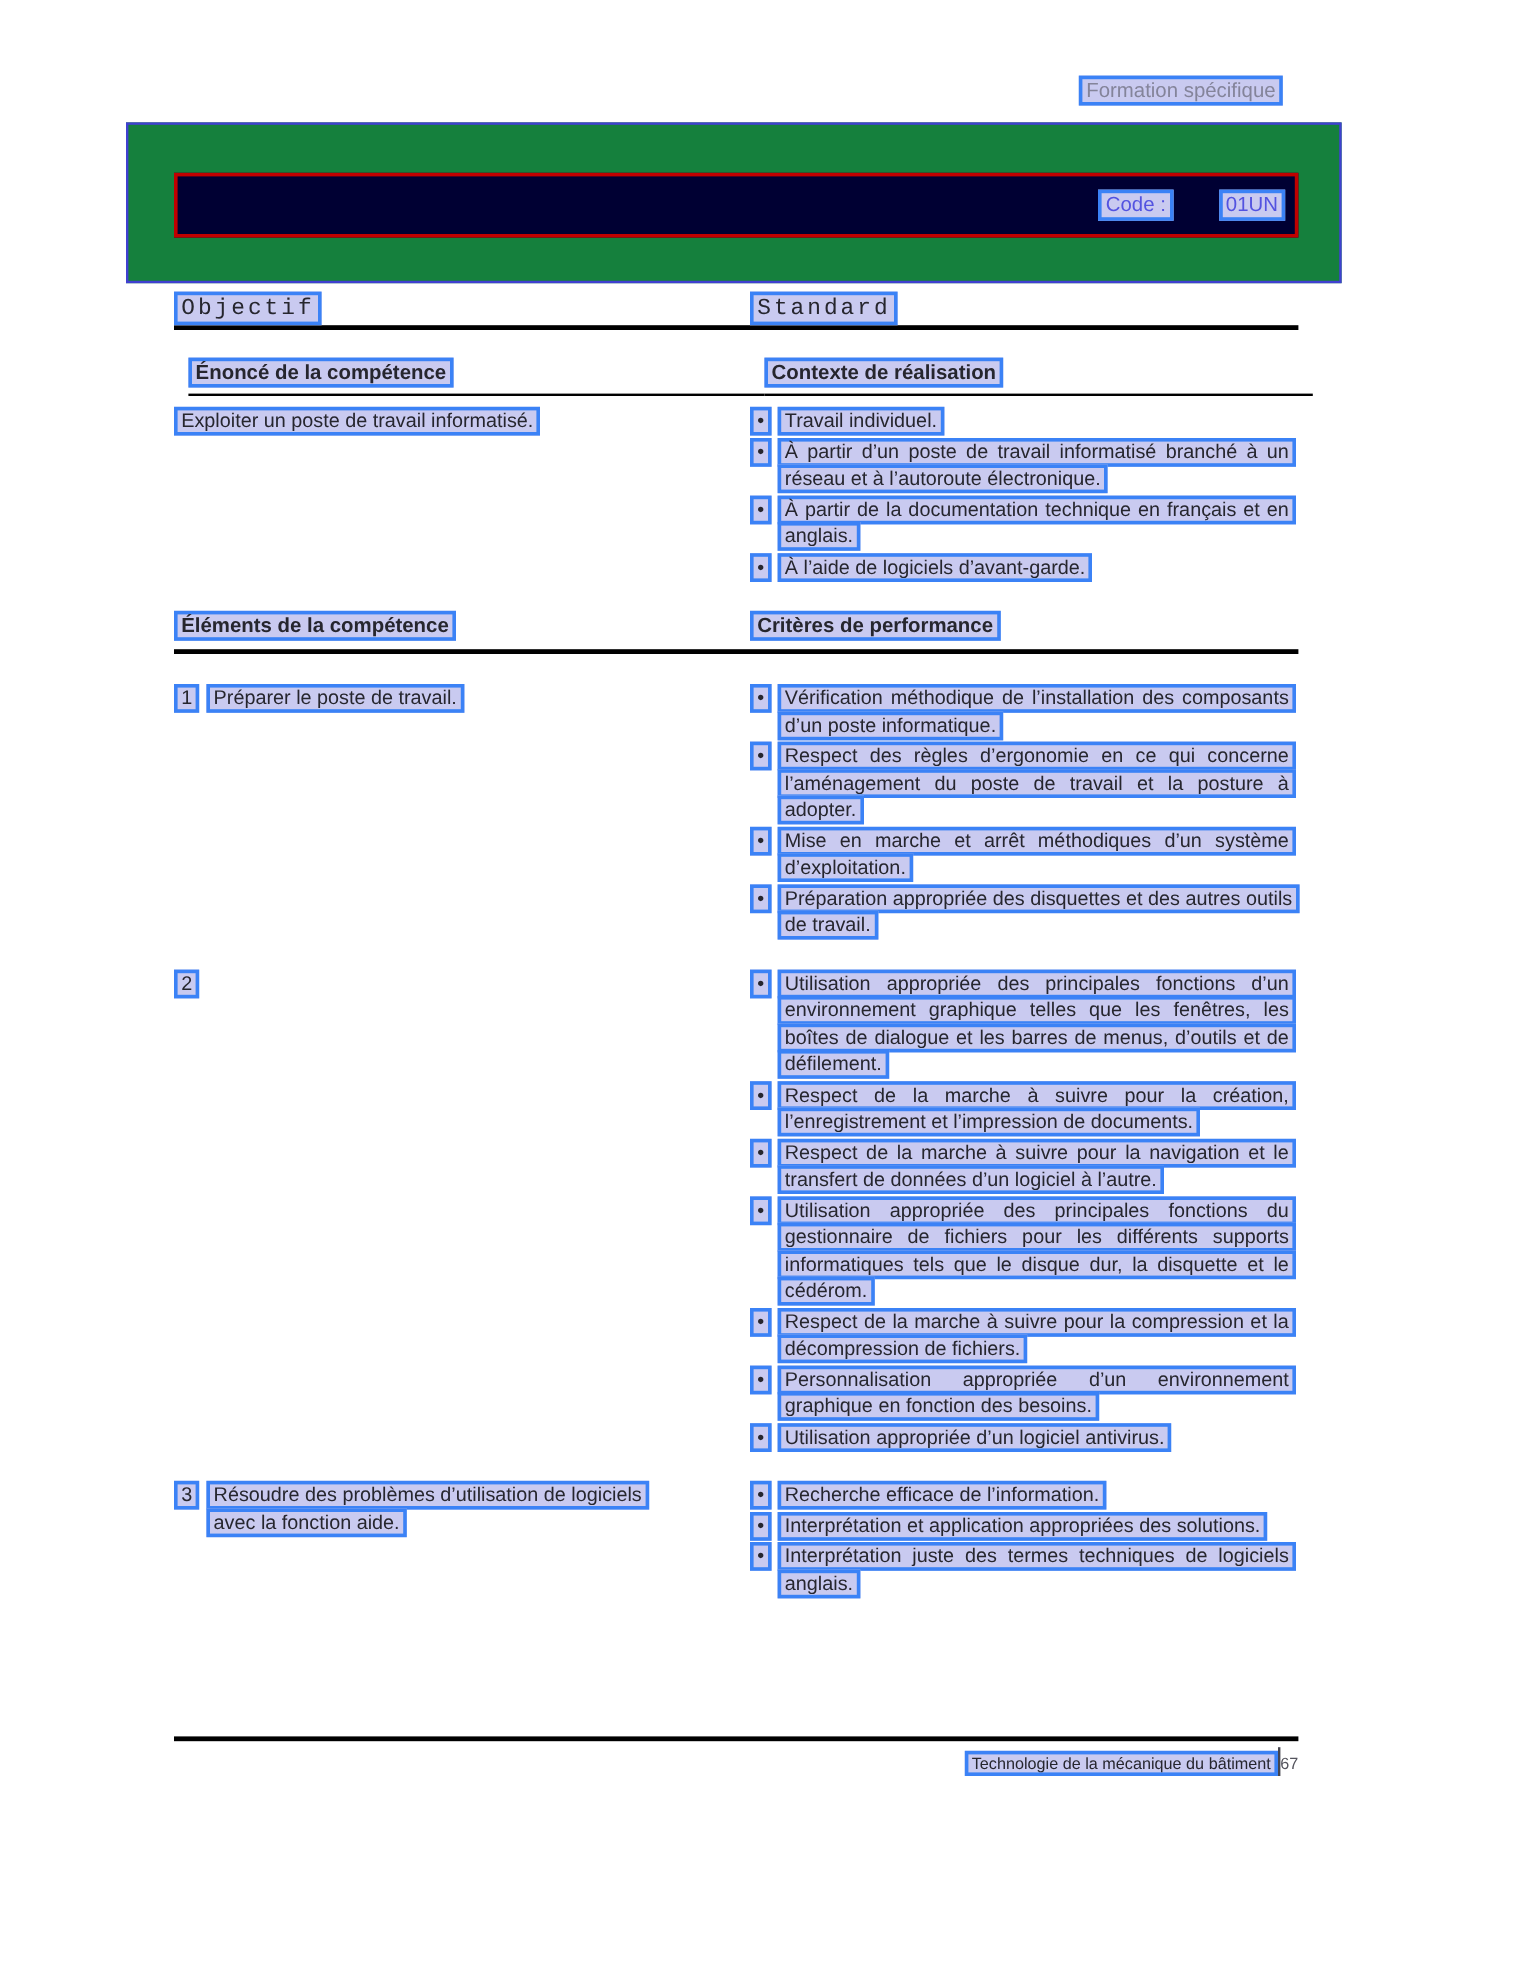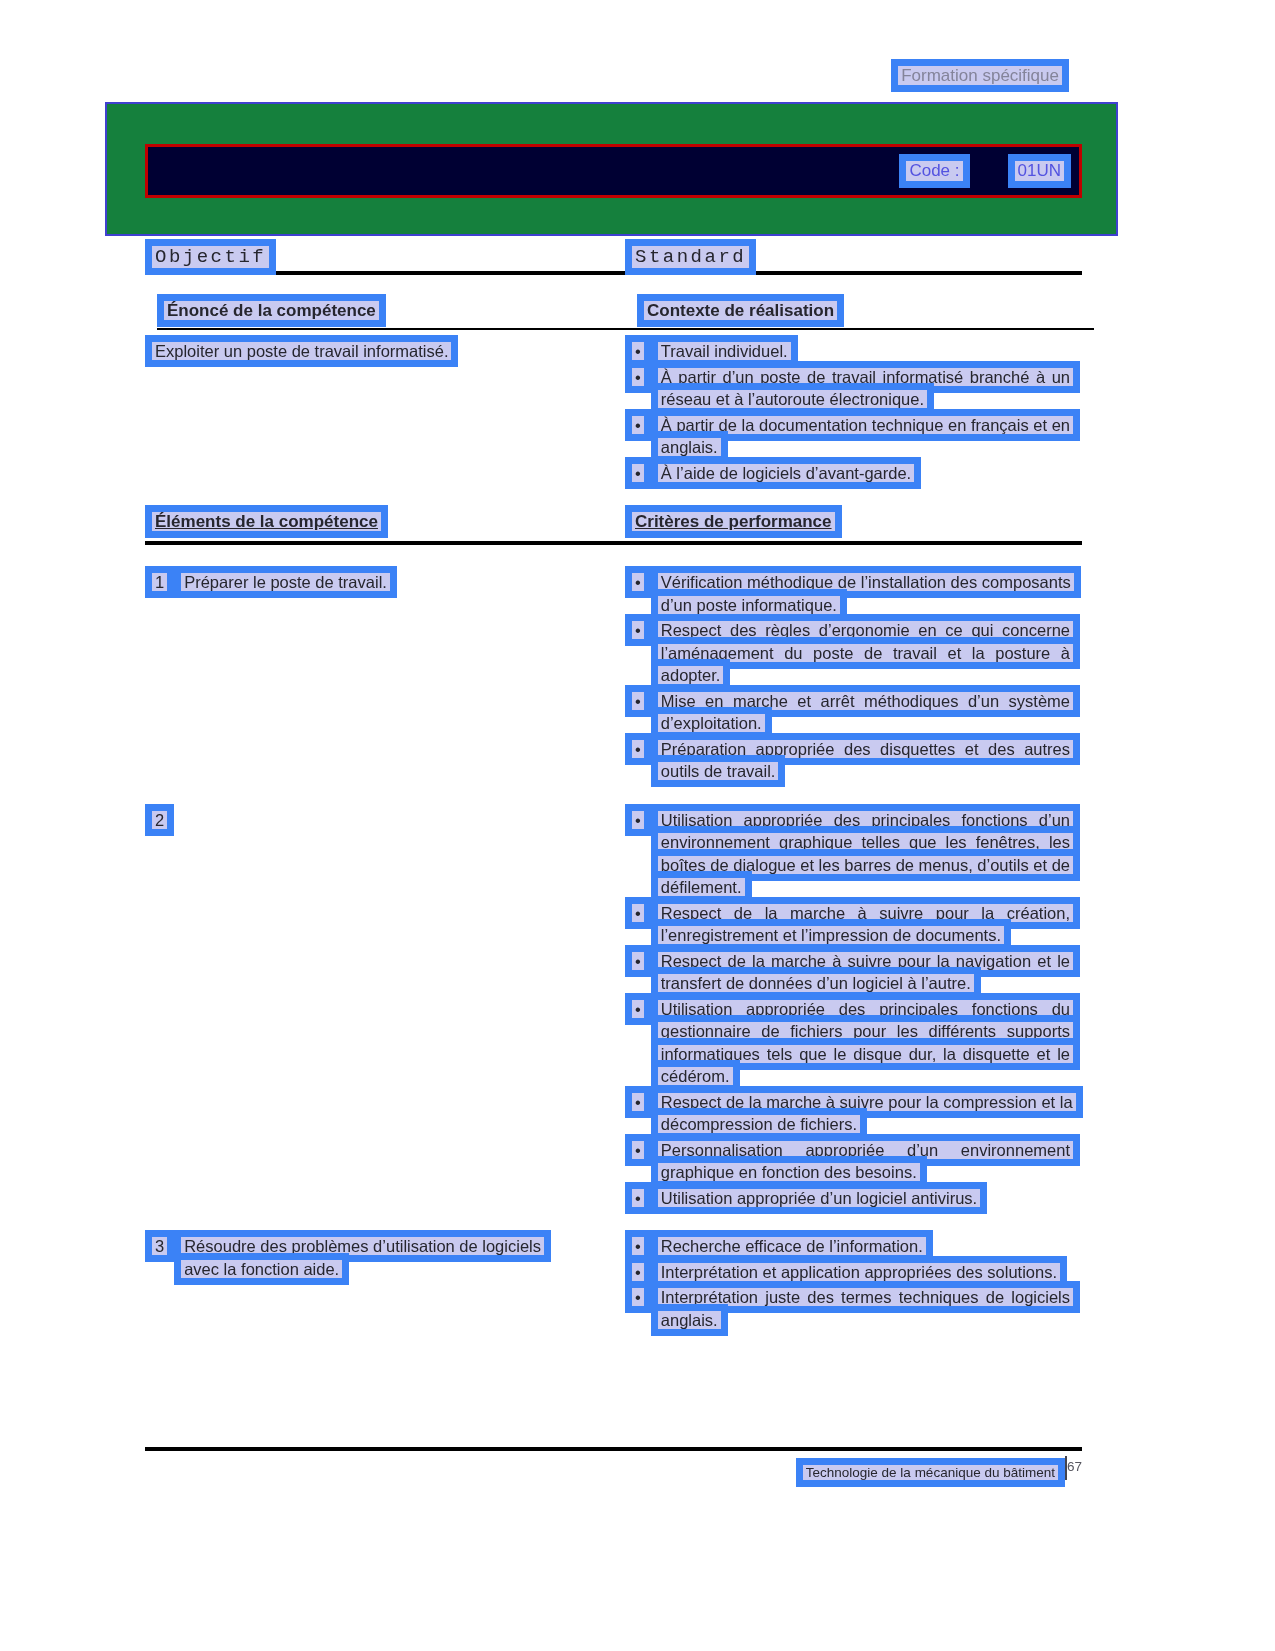--- a/index.html
+++ b/index.html
@@ -9,21 +9,21 @@
     position: relative;
     background: #ffffff;
     font-family: "Liberation Sans", sans-serif;
     color: #26262e;
     overflow: hidden;
   }
 
   
   .hl {
     background: #c9caf0;
-    border: 7px solid #3b82f6;
+    border: 3px solid #3b82f6;
     padding: 0 3px;
     box-decoration-break: clone;
     -webkit-box-decoration-break: clone;
   }
 
   .top-label {
     position: absolute; top: 66px; right: 206px;
     font-size: 17px; color: #84849a;
   }
 
@@ -49,39 +49,39 @@
   .grid { display: grid; grid-template-columns: 480px 457px; }
 
   .mono {
     font-family: "Liberation Mono", "DejaVu Sans Mono", monospace;
     font-size: 19px; letter-spacing: 2.5px; color: #26262e;
   }
   .rule { height: 4px; background: #000; margin-top: 3px; }
 
   .head { margin-top: 26px; font-weight: bold; font-size: 17px; padding-left: 12px; }
   .head .cell { border-bottom: 2px solid #000; padding-bottom: 7px; }
-  .head2 { margin-top: 28px; font-weight: bold; font-size: 17px; text-decoration: underline; }
+  .head2 { margin-top: 28px; font-weight: bold; font-size: 17px; }
   .head2 .cell { padding-bottom: 6px; }
 
   .body-row { margin-top: 10px; font-size: 16.5px; line-height: 22.5px; }
   .row { margin-top: 26px; font-size: 16.5px; line-height: 22.5px; }
 
   .bullets { display: flex; flex-direction: column; gap: 3px; }
   .bullet { display: flex; align-items: flex-start; }
   .dot { flex: 0 0 23px; }
   .txt { flex: 1; text-align: justify; padding-right: 2px; }
 
   .row-left { display: flex; align-items: flex-start; }
   .num { flex: 0 0 27px; }
   .row-label { max-width: 400px; }
 
   .footer-rule { position: absolute; left: 145px; top: 1447px; width: 937px; height: 4px; background: #000; }
   .footer {
     position: absolute; left: 145px; top: 1458px; width: 937px;
-    display: flex; justify-content: flex-end; align-items: flex-start; 
+    display: flex; justify-content: flex-end; align-items: center; 
     font-size: 13.5px;
   }
   .footer .vbar { width: 2px; height: 24px; background: #44444e; margin-top: -2px; }
   .footer .pnum { color: #55555e; padding-top: 1px; }
 </style>
 </head>
 <body>
 
 <div>
 

